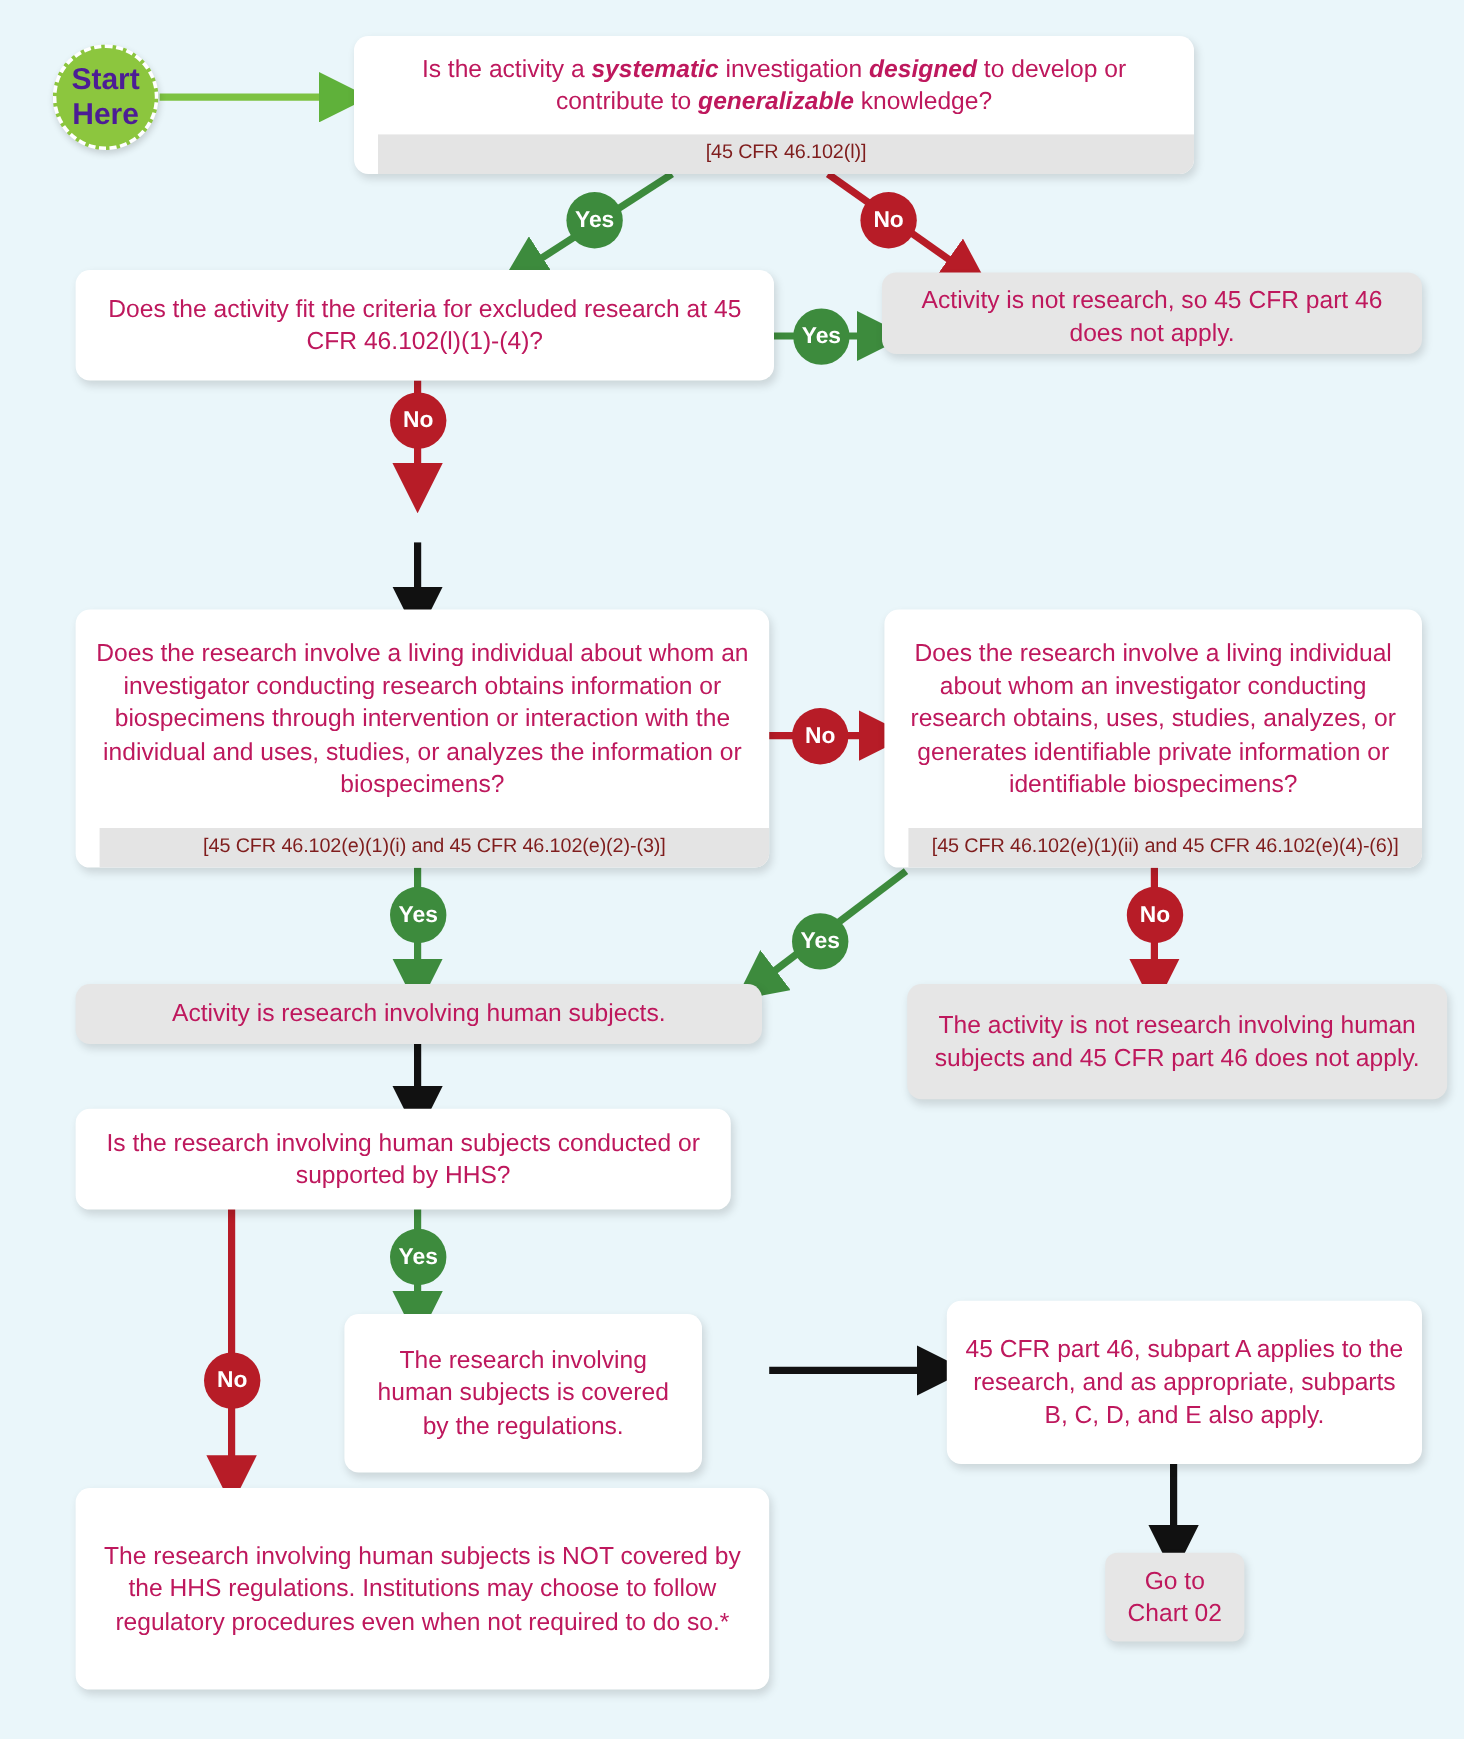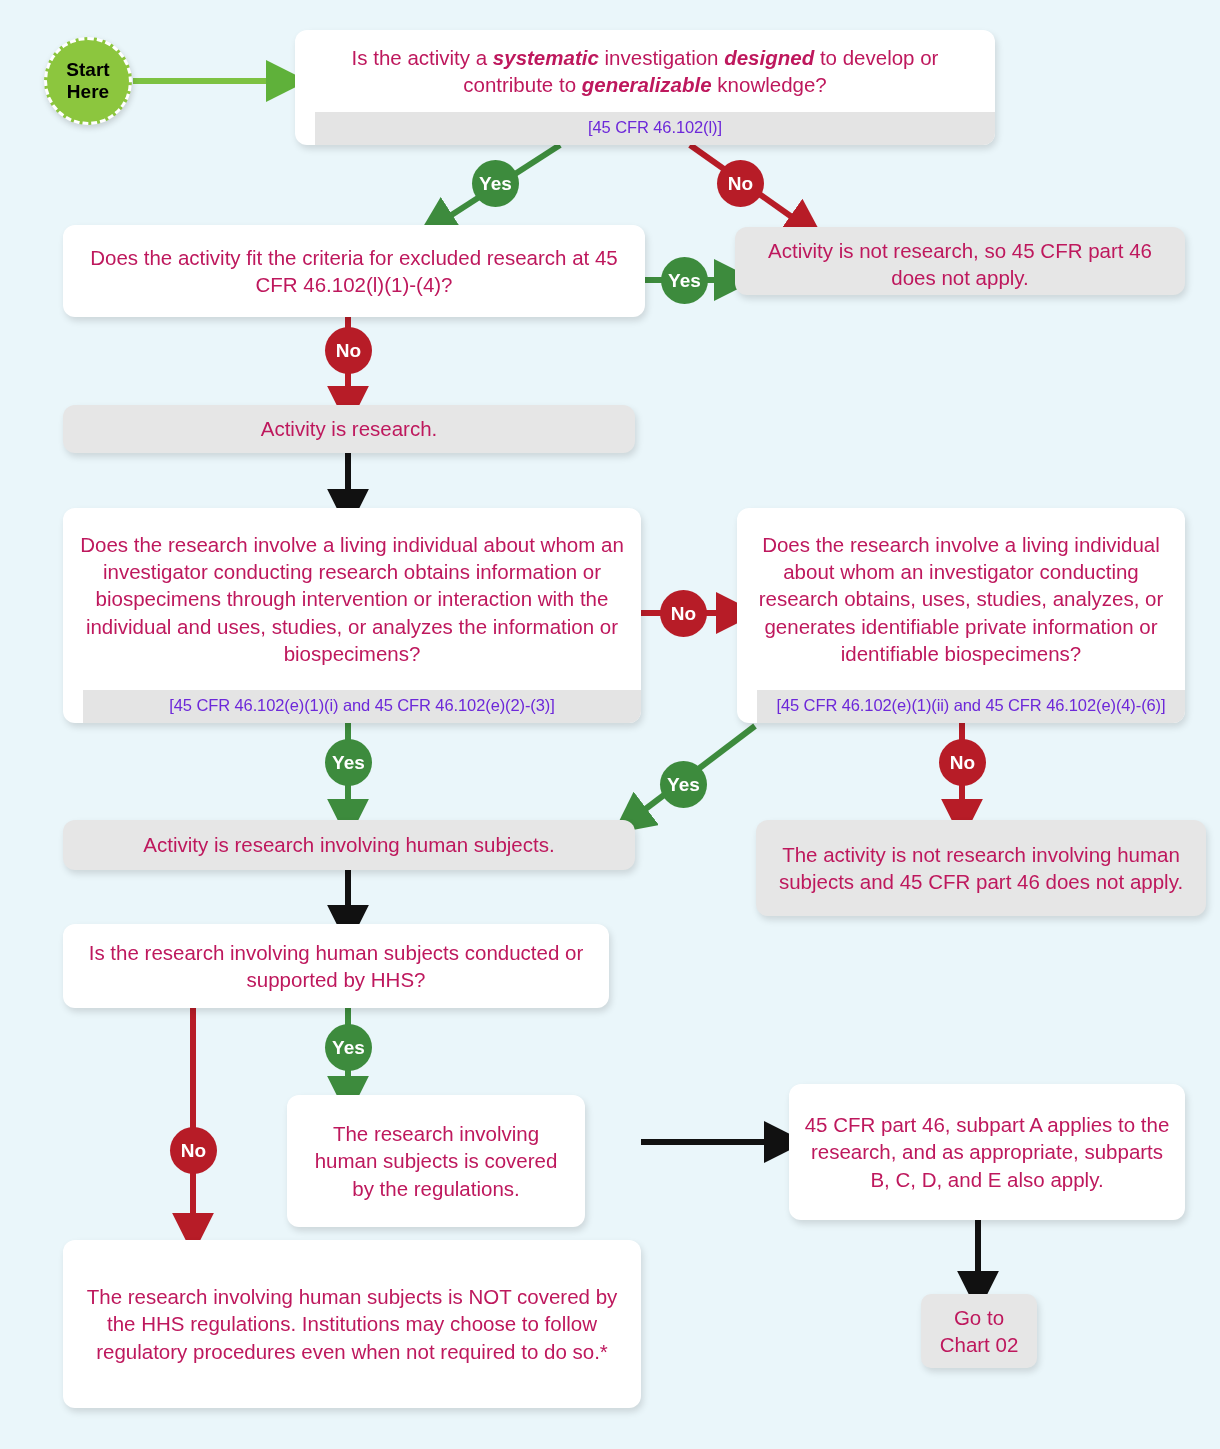--- a/index.html
+++ b/index.html
@@ -40,21 +40,21 @@
     justify-content: center;
     text-align: center;
     padding: 10px 14px;
     color: #be185d;
   }
   .node.white { background: #ffffff; }
   .node.grey  { background: #e6e6e6; }
   .node .cite {
     background: #e4e4e4;
     text-align: center;
-    color: #6d28d9;
+    color: #7f1d1d;
     font-size: 16.5px;
     padding: 6px 8px 8px 8px;
     letter-spacing: -0.1px;
     margin-left: 20px;
   }
   .q-text {
     font-size: 20.5px;
     line-height: 1.32;
   }
   .s-text {
@@ -72,23 +72,23 @@
     height: 88px;
     border-radius: 50%;
     background: #8CC63E;
     border: 3px dashed #ffffff;
     box-shadow: 1px 3px 6px rgba(0,0,0,0.16);
     display: flex;
     align-items: center;
     justify-content: center;
     text-align: center;
     font-weight: bold;
-    font-size: 19px;
+    font-size: 25px;
     line-height: 1.15;
-    color: #000000;
+    color: #4c1d95;
     box-sizing: border-box;
   }
 
   
   .badge {
     position: absolute;
     border-radius: 50%;
     display: flex;
     align-items: center;
     justify-content: center;
@@ -168,23 +168,20 @@
   </div>
 
   <div class="node white" style="left:63px; top:225px; width:582px; height:92px;">
     <div class="body q-text">Does the activity fit the criteria for excluded research at 45 CFR 46.102(l)(1)-(4)?</div>
   </div>
 
   <div class="node grey" style="left:735px; top:227px; width:450px; height:68px;">
     <div class="body s-text">Activity is not research, so 45 CFR part 46 does not apply.</div>
   </div>
 
-  <div class="node grey" style="left:63px; top:405px; width:572px; height:48px;">
-    <div class="body s-text">Activity is research.</div>
-  </div>
 
   <div class="node white" style="left:63px; top:508px; width:578px; height:215px;">
     <div class="body q-text">Does the research involve a living individual about whom an investigator conducting research obtains information or biospecimens through intervention or interaction with the individual and uses, studies, or analyzes the information or biospecimens?</div>
     <div class="cite">[45 CFR 46.102(e)(1)(i) and 45 CFR 46.102(e)(2)-(3)]</div>
   </div>
 
   <div class="node white" style="left:737px; top:508px; width:448px; height:215px;">
     <div class="body q-text">Does the research involve a living individual about whom an investigator conducting research obtains, uses, studies, analyzes, or generates identifiable private information or identifiable biospecimens?</div>
     <div class="cite">[45 CFR 46.102(e)(1)(ii) and 45 CFR 46.102(e)(4)-(6)]</div>
   </div>

